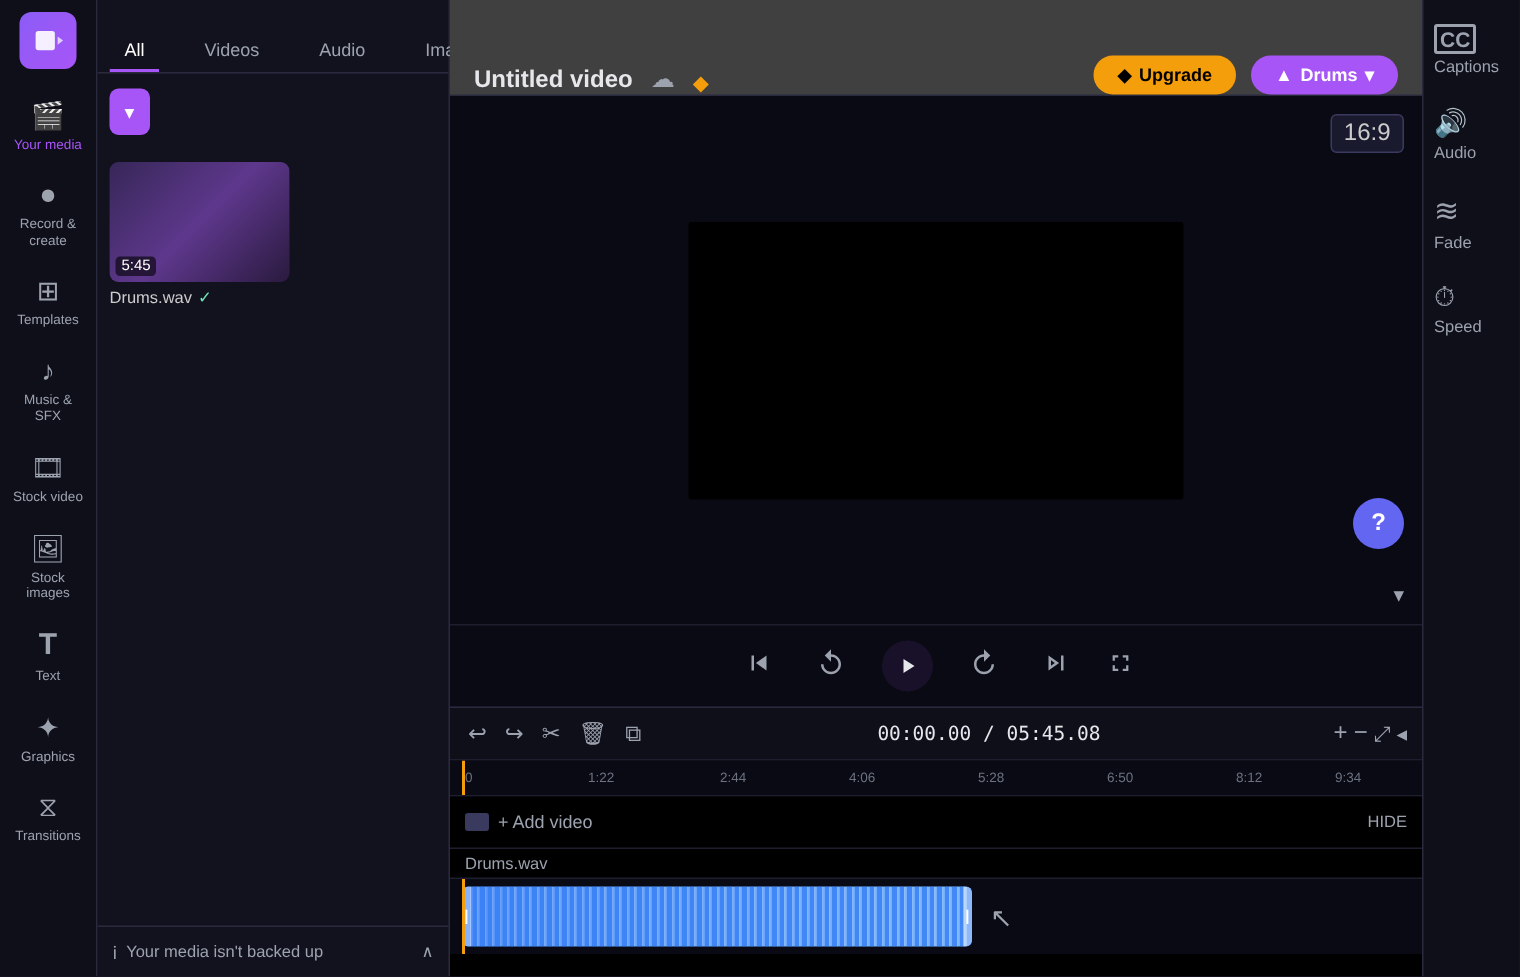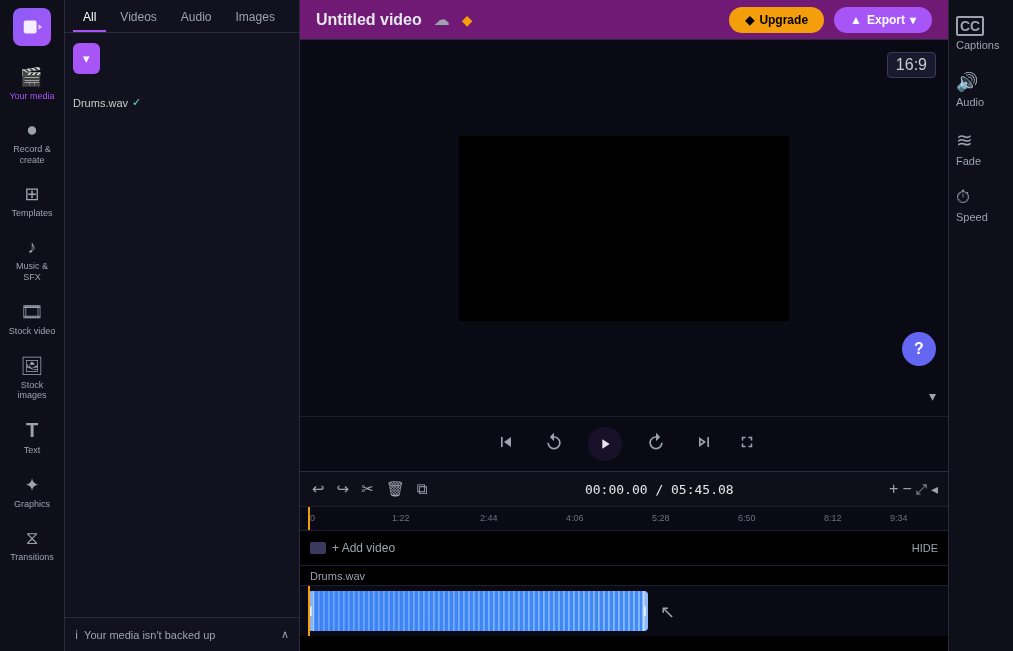--- a/index.html
+++ b/index.html
@@ -53,22 +53,22 @@
     .media-panel {
       width: 235px;
       background: #12121f;
       display: flex;
       flex-direction: column;
       flex-shrink: 0;
       border-right: 1px solid #2a2a3e;
     }
     .media-tabs {
       display: flex;
-      padding: 4px 8px 0;
-      gap: 4px;
+      padding: 20px 8px 0;
+      gap: 20px;
       border-bottom: 1px solid #2a2a3e;
     }
     .media-tab {
       padding: 6px 10px;
       font-size: 12px;
       cursor: pointer;
       border-radius: 4px 4px 0 0;
       color: #9ca3af;
     }
     .media-tab.active {
@@ -153,24 +153,24 @@
     .main-content {
       flex: 1;
       display: flex;
       flex-direction: column;
       background: #141420;
       overflow: hidden;
     }
 
     
     .top-bar {
-      height: 40px;
-      background: #701a75;
-      display: flex;
-      align-items: center;
+      height: 64px;
+      background: #404040;
+      display: flex;
+      align-items: flex-end;
       padding: 0 16px;
       border-bottom: 1px solid #2a2a3e;
       gap: 12px;
     }
     .project-title {
       font-size: 16px;
       font-weight: 600;
       color: #e5e7eb;
     }
     .cloud-icon { color: #9ca3af; font-size: 16px; }
@@ -543,20 +543,24 @@
   <div class="media-tabs">
     <div class="media-tab active">All</div>
     <div class="media-tab">Videos</div>
     <div class="media-tab">Audio</div>
     <div class="media-tab">Images</div>
   </div>
   <div class="import-btn-row">
     <button class="import-btn-arrow">▾</button>
   </div>
   <div class="media-grid">
+    <div class="media-thumb">
+      <div class="media-thumb-inner"></div>
+      <span class="thumb-duration">5:45</span>
+    </div>
     <div class="media-file-name">
       <span>Drums.wav</span>
       <span class="check-icon">✓</span>
     </div>
   </div>
   <div class="backup-bar">
     <div class="backup-bar-left">
       <span class="info-icon">ℹ</span>
       <span>Your media isn't backed up</span>
     </div>
@@ -570,21 +574,21 @@
     <span class="project-title">Untitled video</span>
     <span class="cloud-icon">☁</span>
     <span style="color:#f59e0b;font-size:14px;">◆</span>
     <div class="top-bar-right">
       <button class="upgrade-btn">
         <span>◆</span>
         <span>Upgrade</span>
       </button>
       <button class="export-btn">
         <span>▲</span>
-        <span>Export</span>
+        <span>Drums</span>
         <span>▾</span>
       </button>
     </div>
   </div>
 
   <div class="preview-area">
     <div class="preview-video"></div>
     <div class="aspect-ratio-badge">16:9</div>
     <div class="help-btn">?</div>
     <div class="scroll-indicator">▾</div>

